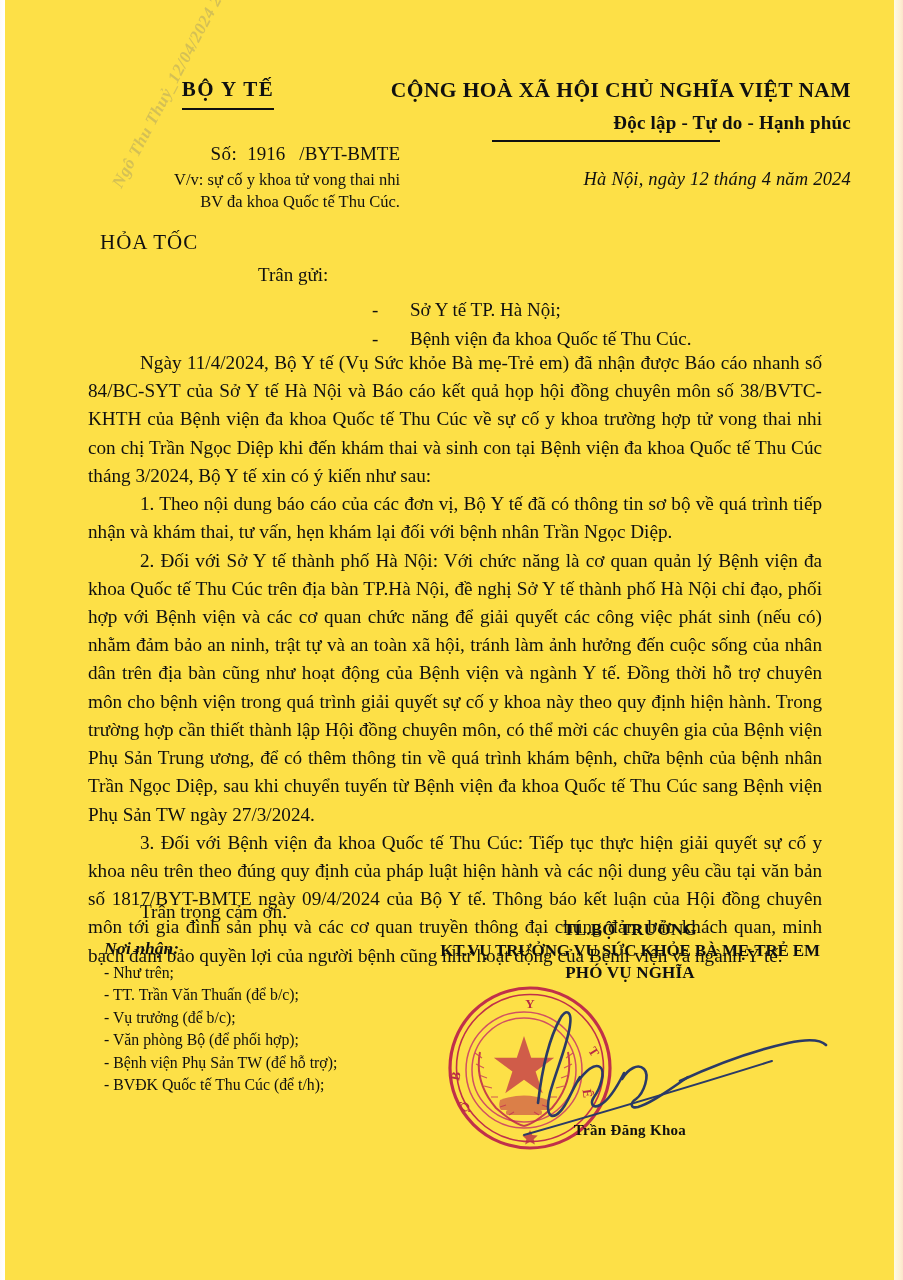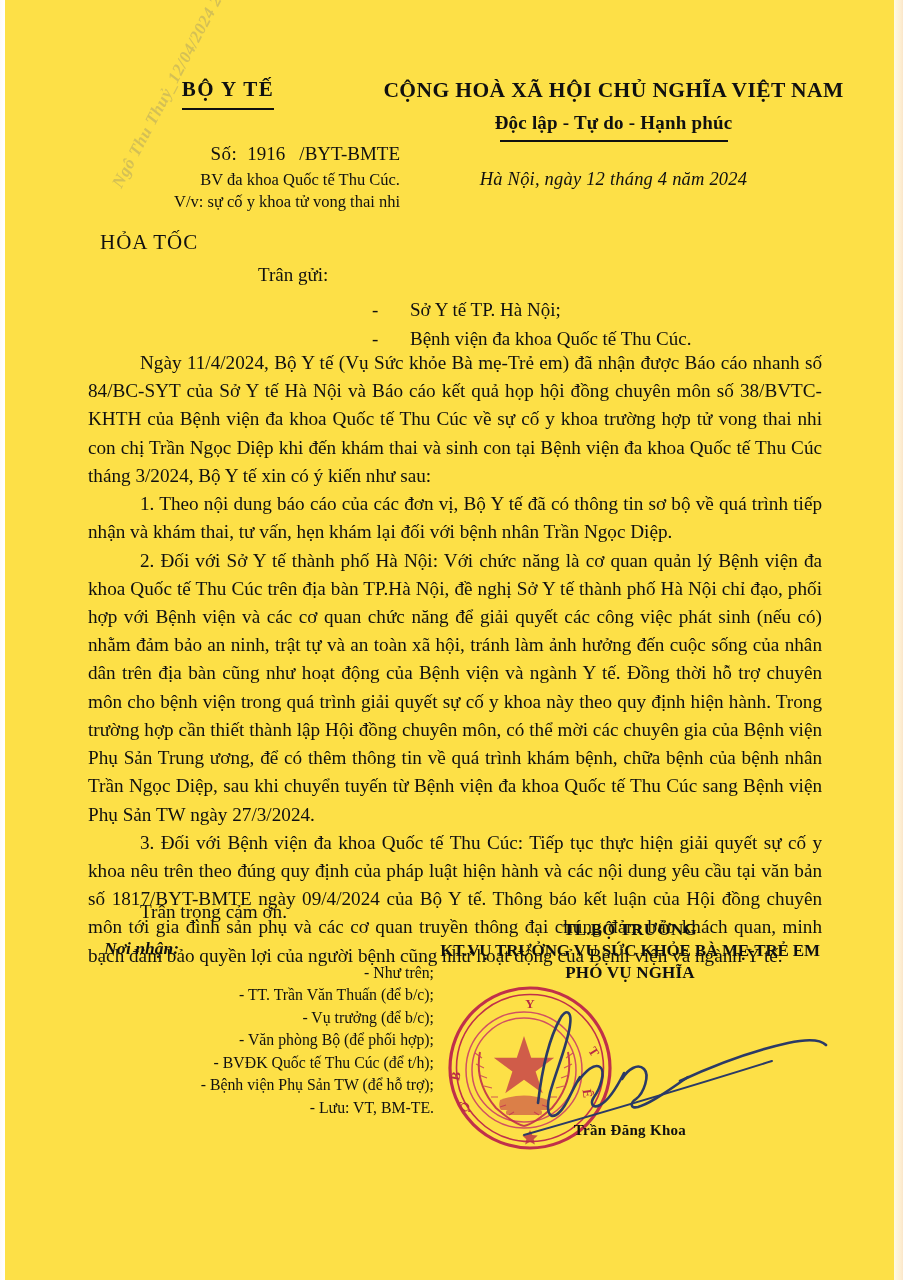--- a/index.html
+++ b/index.html
@@ -41,22 +41,22 @@
     align-items: flex-start;
   }
   #header-left {
     width: 360px;
     padding-left: 96px;
     box-sizing: border-box;
     text-align: center;
   }
   #header-right {
     flex: 1;
-    text-align: center;
-    padding-right: 36px;
+    text-align: right;
+    padding-right: 52px;
   }
   .ministry {
     font-size: 21px;
     font-weight: bold;
     letter-spacing: 1.5px;
     line-height: 1.1;
   }
   .rule-short {
     width: 92px;
     height: 2px;
@@ -176,21 +176,20 @@
   }
   #noinhan-title {
     font-size: 17.5px;
     font-weight: bold;
     font-style: italic;
     margin-bottom: 3px;
   }
   #noinhan-list {
     font-size: 15.8px;
     line-height: 1.42;
-    text-align: right;
   }
   #noinhan-list div { white-space: nowrap; }
 
   #signature-block {
     position: absolute;
     top: 919px;
     left: 430px;
     width: 400px;
     text-align: center;
   }
@@ -279,22 +278,22 @@
       <div class="rule-long"></div>
       <div class="place-date">Hà Nội, ngày 12 tháng 4 năm 2024</div>
     </div>
   </div>
 
   <div id="docnum">
     <div class="sonum">
       <span class="lbl">Số:</span><span class="val">1916</span><span>/BYT-BMTE</span>
     </div>
     <div class="subject">
+      <div>V/v: sự cố y khoa tử vong thai nhi</div>
       <div>BV đa khoa Quốc tế Thu Cúc.</div>
-      <div>V/v: sự cố y khoa tử vong thai nhi</div>
     </div>
   </div>
 
   <div id="urgent">HỎA TỐC</div>
 
   <div id="watermark">Ngô Thu Thuỷ_12/04/2024 22:2</div>
 
   <div id="kinhgui-wrap">
     <div id="kinhgui-label">Trân gửi:</div>
     <ul id="kinhgui-list">
@@ -318,23 +317,22 @@
 
   <div id="thanks">Trân trọng cảm ơn.</div>
 
   <div id="recipients-block">
     <div id="noinhan-title">Nơi nhận:</div>
     <div id="noinhan-list">
       <div>- Như trên;</div>
       <div>- TT. Trần Văn Thuấn (để b/c);</div>
       <div>- Vụ trưởng (để b/c);</div>
       <div>- Văn phòng Bộ (để phối hợp);</div>
+      <div>- Bệnh viện Phụ Sản TW (để hỗ trợ);</div>
       <div>- BVĐK Quốc tế Thu Cúc (để t/h);</div>
-      <div>- Bệnh viện Phụ Sản TW (để hỗ trợ);</div>
-      <div>- Lưu: VT, BM-TE.</div>
     </div>
   </div>
 
   <div id="signature-block">
     <div class="sig-line-1">TL.BỘ TRƯỞNG</div>
     <div class="sig-line-2">KT.VỤ TRƯỞNG VỤ SỨC KHỎE BÀ MẸ-TRẺ EM</div>
     <div class="sig-line-3">PHÓ VỤ NGHĨA</div>
   </div>
 
   <svg id="seal" viewBox="0 0 172 172">

